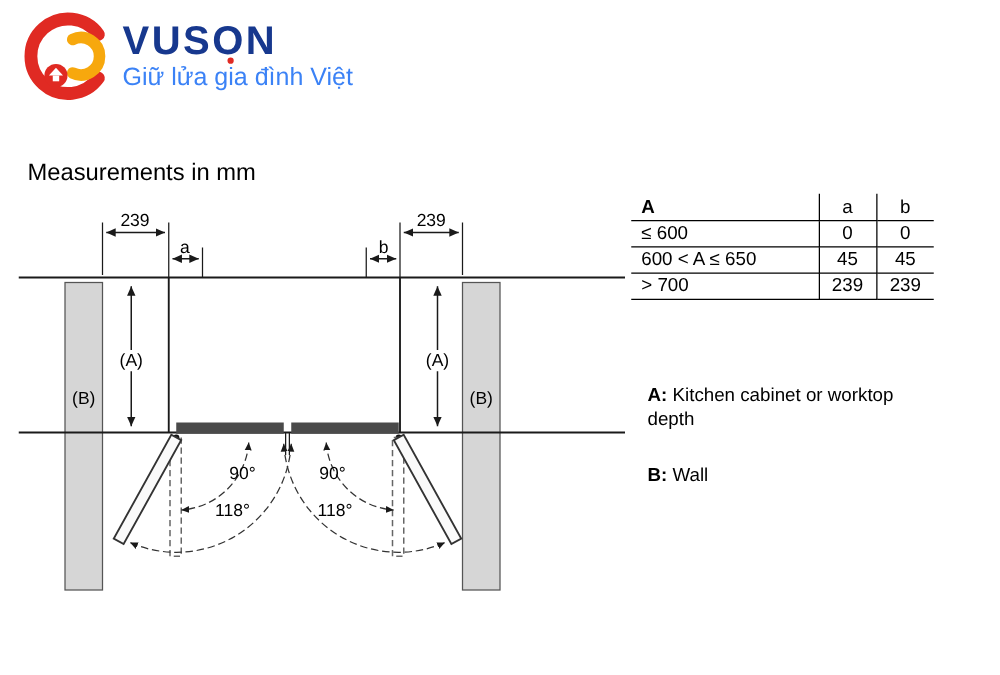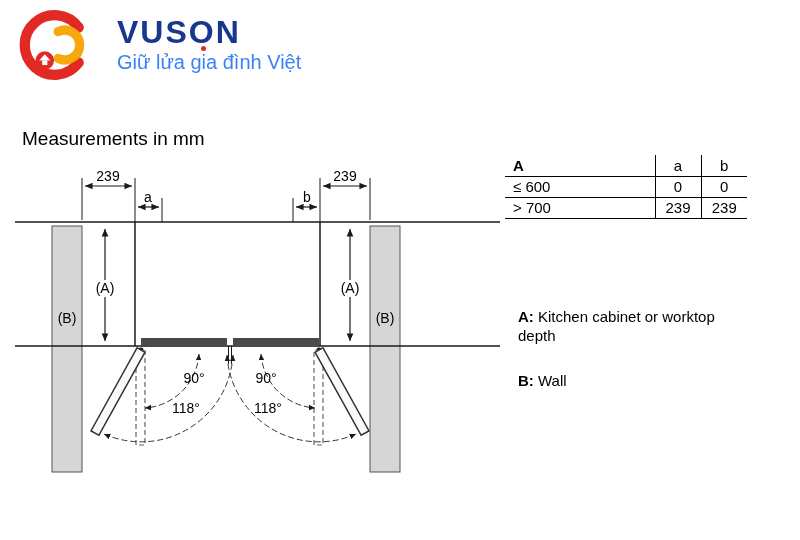--- a/index.html
+++ b/index.html
@@ -1,21 +1,21 @@
 <!DOCTYPE html>
 <html><head>
 <meta charset="utf-8">
 <style>
   * { margin:0; padding:0; box-sizing:border-box; }
   html,body { background:#fff; }
   body { font-family:"Liberation Sans", sans-serif; color:#000; }
   .page { position:relative; width:800px; height:540px; background:#fff; overflow:hidden; }
 
   
-  .logo { position:absolute; left:16px; top:8px; display:flex; align-items:center; gap:27px; }
+  .logo { position:absolute; left:16px; top:8px; display:flex; align-items:center; gap:8px; }
   .logo-text { position:relative; }
   .brand { font-size:32px; font-weight:bold; color:#17388e; letter-spacing:2px; line-height:32px; }
   .o-dot { position:absolute; left:84px; top:30px; width:5px; height:5px; background:#e02a23; border-radius:50%; }
   .tagline { font-size:20px; color:#3b82f6; margin-top:3px; }
 
   
   .diagram-title { position:absolute; left:22px; top:128px; font-size:19px; }
   .diagram { position:absolute; left:0; top:150px; }
   .diagram text { font-family:"Liberation Sans", sans-serif; font-size:14px; fill:#000; }
   .dashed { stroke:#666; stroke-width:1.2; fill:none; stroke-dasharray:5 3; }
@@ -147,20 +147,25 @@
         <th class="col-num">b</th>
       </tr>
     </thead>
     <tbody>
       <tr>
         <td>≤ 600</td>
         <td class="num">0</td>
         <td class="num">0</td>
       </tr>
       <tr>
+        <td>600 &lt; A ≤ 650</td>
+        <td class="num">45</td>
+        <td class="num">45</td>
+      </tr>
+      <tr>
         <td>&gt; 700</td>
         <td class="num">239</td>
         <td class="num">239</td>
       </tr>
     </tbody>
   </table>
 
   <div class="legend legend-a">
     <span class="key">A:</span>
     <span>Kitchen cabinet or worktop depth</span>

